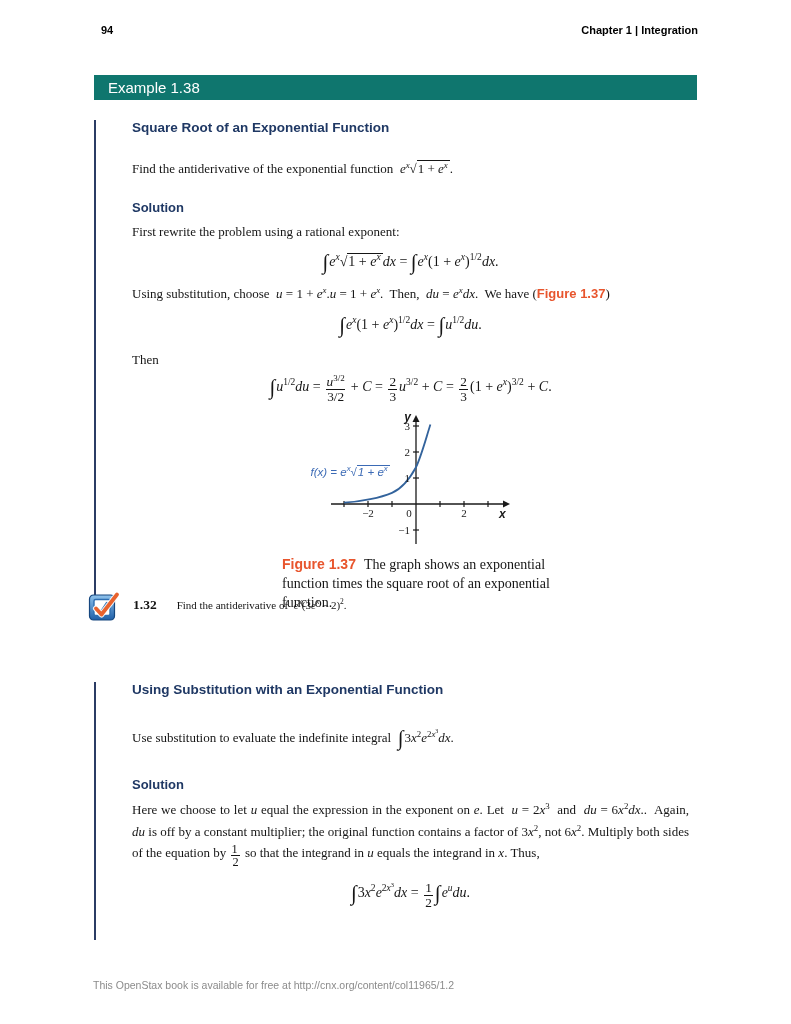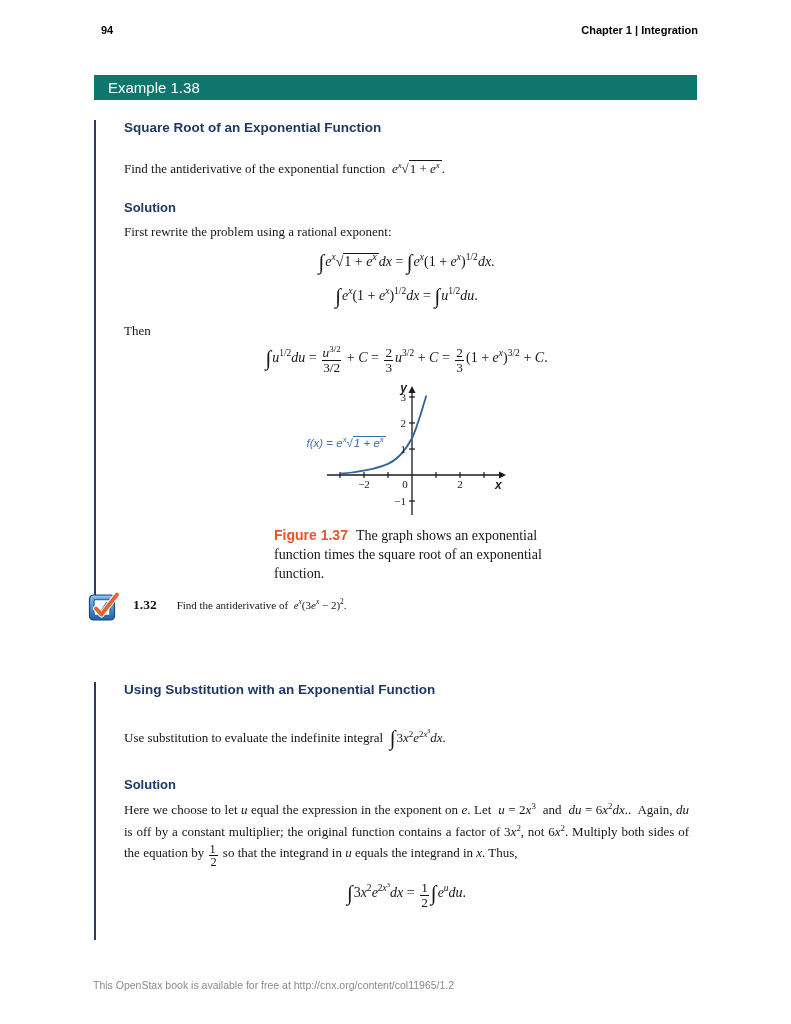--- a/index.html
+++ b/index.html
@@ -5,21 +5,21 @@
   * { margin:0; padding:0; box-sizing:border-box; }
   html,body { width:791px; height:1024px; background:#ffffff; }
   body { position:relative; font-family:"Liberation Serif", serif; color:#151515; }
 
   .hdr { position:absolute; top:24px; left:93px; right:93px; display:flex; justify-content:space-between;
          font-family:"Liberation Sans", sans-serif; font-weight:bold; font-size:11px; color:#000;padding-left:8px; }
 
   .section { position:absolute; left:94px; width:603px; }
   .banner { background:#0f766e; color:#fff; font-family:"Liberation Sans", sans-serif;
             font-size:15px; height:25px; line-height:25px; padding-left:14px; }
-  .exbox { border-left:2px solid #2B3C64; padding:0 8px 0 28px;margin-top:20px; }
+  .exbox { border-left:2px solid #2B3C64; padding:0 8px 0 36px;margin-top:20px; }
   .ex-title { font-family:"Liberation Sans", sans-serif; font-weight:bold; font-size:13.5px; color:#1F3864; margin-top:14px; }
   .sol { font-family:"Liberation Sans", sans-serif; font-weight:bold; font-size:13px; color:#1F3864; }
   p.body { font-size:13px; line-height:1.5; text-align:justify; }
 
   .eq { text-align:center; font-size:14px; margin:9px 0; }
   .int { font-size:21px; vertical-align:-3px; padding-right:1px; }
   sup { font-size:0.68em; }
   .sqrt { white-space:nowrap; }
   .sqrt .vinc { border-top:1px solid; padding:0 2px 0 1px; }
   .frac { display:inline-block; vertical-align:-0.75em; line-height:1.02; font-size:0.95em; padding:0 2px; }
@@ -52,20 +52,21 @@
 </div>
 
 <div class="section" style="top:75px;">
   <div class="banner">Example 1.38</div>
   <div class="exbox" style="height:485px;">
     <div class="ex-title">Square Root of an Exponential Function</div>
     <p class="body" style="margin-top:24px;">Find the antiderivative of the exponential function&nbsp; <i>e</i><sup><i>x</i></sup><span class="sqrt">√<span class="vinc">1 + <i>e</i><sup><i>x</i></sup></span></span>.</p>
     <div class="sol" style="margin-top:21px;">Solution</div>
     <p class="body" style="margin-top:7px;">First rewrite the problem using a rational exponent:</p>
     <div class="eq"><span class="int">∫</span><i>e</i><sup><i>x</i></sup><span class="sqrt">√<span class="vinc">1 + <i>e</i><sup><i>x</i></sup></span></span><i>dx</i> = <span class="int">∫</span><i>e</i><sup><i>x</i></sup>(1 + <i>e</i><sup><i>x</i></sup>)<sup>1/2</sup><i>dx</i>.</div>
+    <p class="body" style="margin-top:8px;">Using substitution, choose&nbsp; <i>u</i> = 1 + <i>e</i><sup><i>x</i></sup>.<i>u</i> = 1 + <i>e</i><sup><i>x</i></sup>.&nbsp; Then,&nbsp; <i>du</i> = <i>e</i><sup><i>x</i></sup><i>dx</i>.&nbsp; We have (<span class="figref">Figure 1.37</span>)</p>
     <div class="eq"><span class="int">∫</span><i>e</i><sup><i>x</i></sup>(1 + <i>e</i><sup><i>x</i></sup>)<sup>1/2</sup><i>dx</i> = <span class="int">∫</span><i>u</i><sup>1/2</sup><i>du</i>.</div>
     <p class="body" style="margin-top:12px;">Then</p>
     <div class="eq" style="margin-top:4px;"><span class="int">∫</span><i>u</i><sup>1/2</sup><i>du</i> = <span class="frac"><span class="num"><i>u</i><sup>3/2</sup></span><span class="den">3/2</span></span> + <i>C</i> = <span class="frac"><span class="num">2</span><span class="den">3</span></span><i>u</i><sup>3/2</sup> + <i>C</i> = <span class="frac"><span class="num">2</span><span class="den">3</span></span>(1 + <i>e</i><sup><i>x</i></sup>)<sup>3/2</sup> + <i>C</i>.</div>
 
     <div class="graphwrap">
       <svg width="200" height="135" viewBox="0 0 200 135">
 
         <line x1="20" y1="92" x2="192" y2="92" stroke="#1a1a1a" stroke-width="1.3"></line>
         <polygon points="192,88.5 199,92 192,95.5" fill="#1a1a1a"></polygon>
         <line x1="105" y1="132" x2="105" y2="10" stroke="#1a1a1a" stroke-width="1.3"></line>

